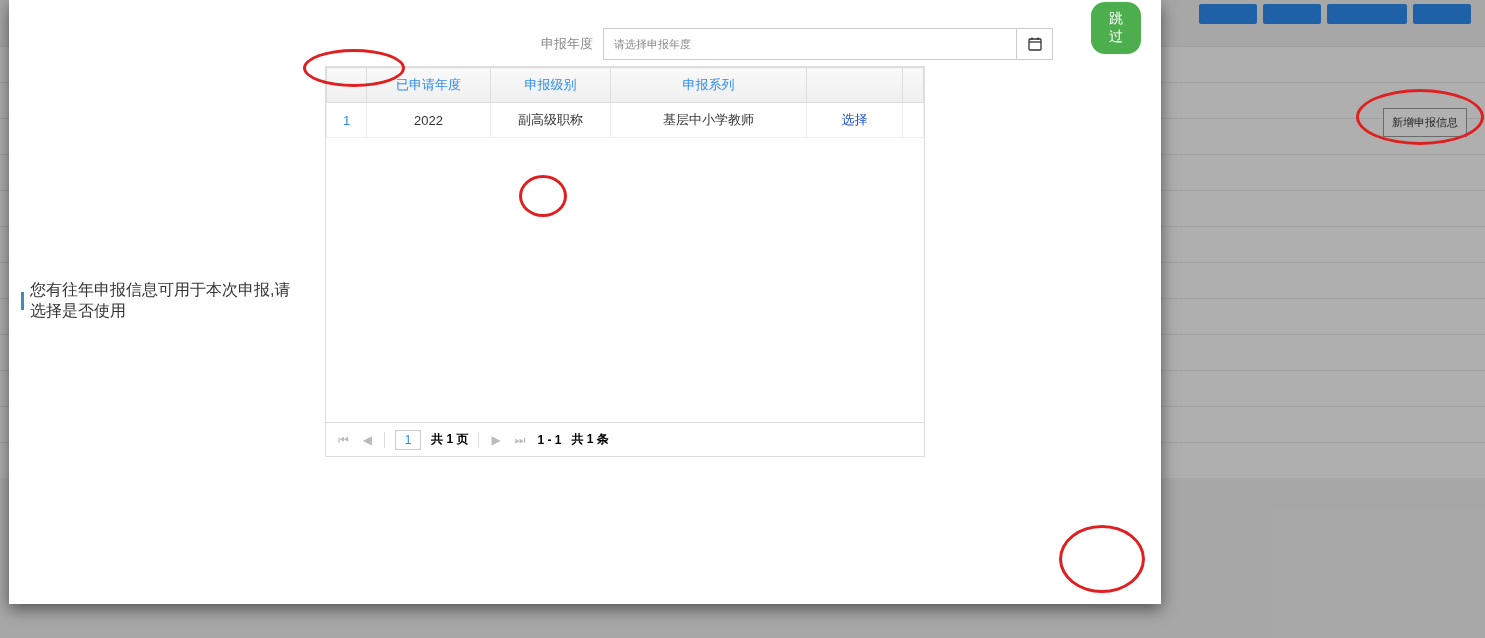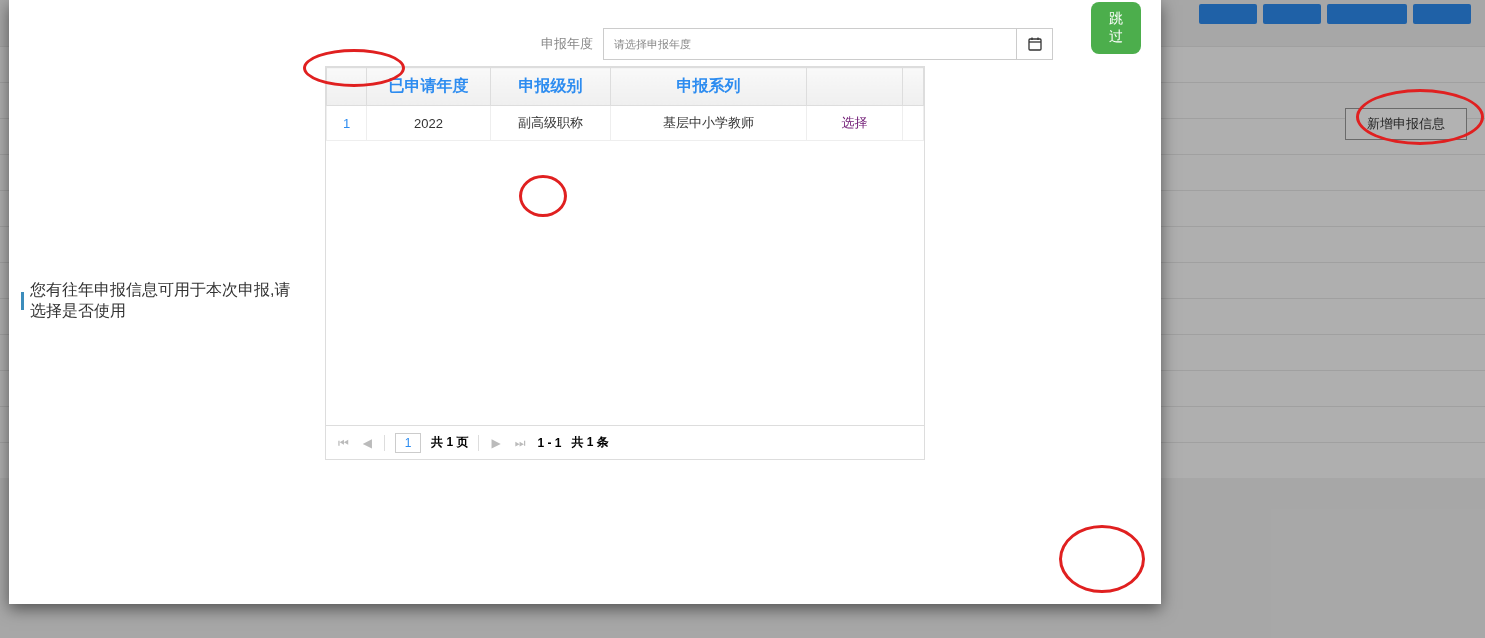--- a/index.html
+++ b/index.html
@@ -28,22 +28,22 @@
     height:20px; min-width:58px; border-radius:2px;
     background:#2d8cf0;
   }
   .bg-btn.w1{width:50px;} .bg-btn.w2{width:80px;} .bg-btn.w3{width:28px;}
 
   .bg-rows{ position:absolute; left:0; right:0; top:46px; }
   .bg-row{ height:36px; border-top:1px solid #e6e6e6; background:#fbfbfb;}
 
   .bg-add-btn{
     position:absolute; top:108px; right:18px;
-    padding:6px 21px; background:#fff; border:1px solid #999;
-    color:#333; font-size:13px;
+    padding:6px 8px; background:#fff; border:1px solid #999;
+    color:#333; font-size:11px;
   }
 
   
   .modal{
     position:absolute; left:9px; top:0px;
     width:1152px; height:604px;
     background:#fff;
     box-shadow:0 5px 15px rgba(0,0,0,.5);
     display:flex; flex-direction:row;
   }
@@ -91,30 +91,30 @@
     font-size:14px; color:#333; margin:8px 0 6px 0;
   }
 
   
   .grid{
     width:600px; border:1px solid #ddd;
   }
   .grid table{ width:100%; border-collapse:collapse; table-layout:fixed;}
   .grid th{
     background:linear-gradient(#f9f9f9,#efefef);
-    color:#2d8cf0; font-weight:700; font-size:16px;
+    color:#2d8cf0; font-weight:400; font-size:13px;
     padding:8px 16px; border:1px solid #ddd; text-align:center;
   }
   .grid th.idx{ width:40px; }
   .grid td{
     padding:8px 6px; border:1px solid #eee; text-align:center; font-size:13px;
     color:#333;
   }
   .grid td.idx{ color:#2d8cf0; }
-  .link{ color:#701a75; cursor:pointer; }
+  .link{ color:#1d4ed8; cursor:pointer; }
   .grid-body{
     height:284px;  background:#fff;
   }
 
   
   .pager{
     height:34px; border:1px solid #ddd; border-top:none;
     width:600px;
     display:flex; align-items:center; gap:10px;
     padding:0 10px; font-size:12px; color:#555;
@@ -127,21 +127,21 @@
   }
   .pg-strong{ color:#000000; font-weight:700;}
 
   
   .modal-footer{
     height:56px; display:flex; align-items:center; justify-content:flex-end;
     padding:0 20px;
   }
   .btn-skip{
     background:#4cae4c; color:#fff; border:none;
-    padding:8px 18px; font-size:14px; border-radius:8px; cursor:pointer;
+    padding:8px 18px; font-size:14px; border-radius:14px; cursor:pointer;
   }
 
   
   .anno{
     position:absolute; border:3px solid #e02020; border-radius:50%;
     pointer-events:none;
   }
 </style>
 </head>
 <body>

